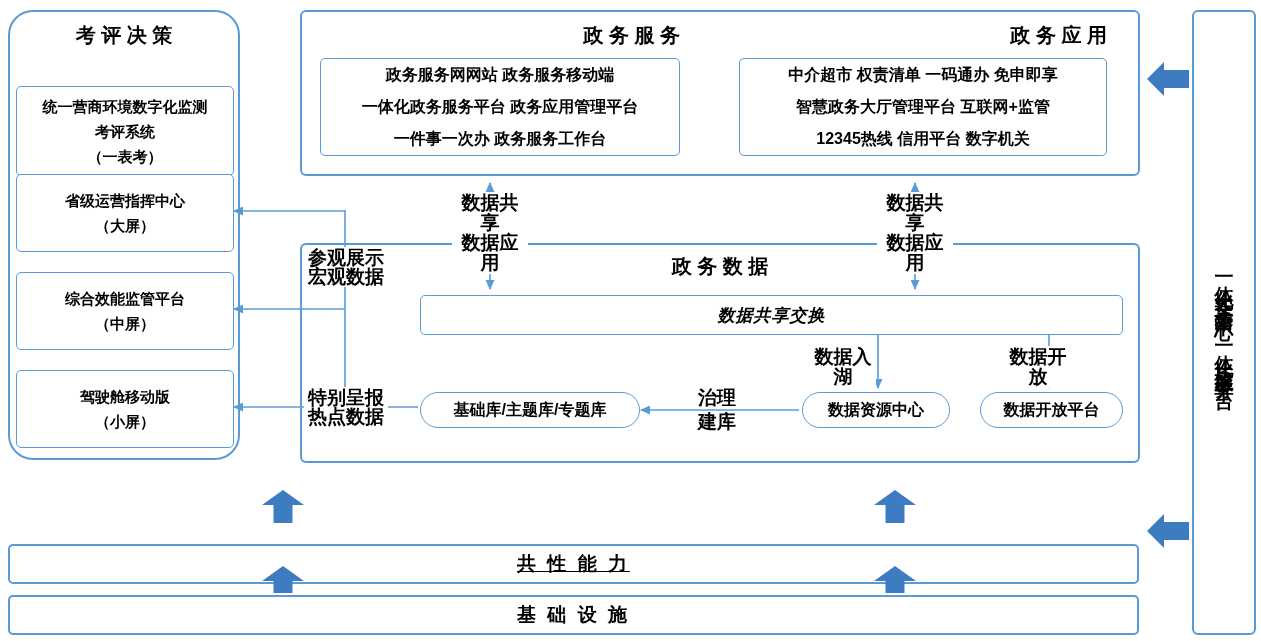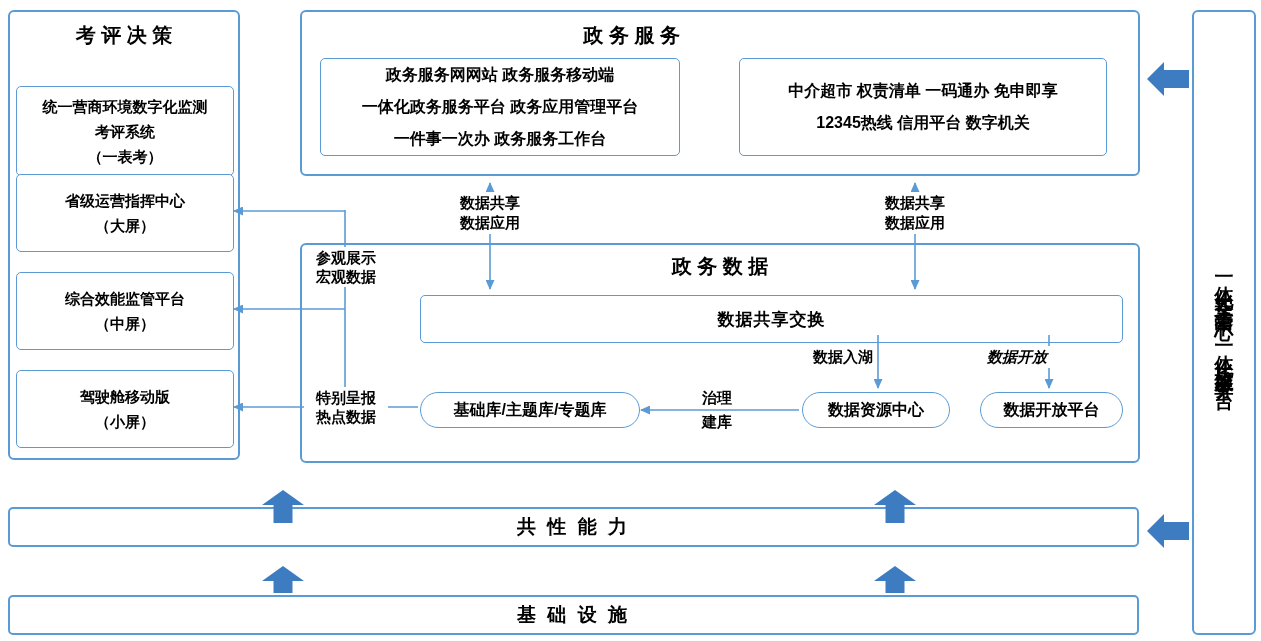--- a/index.html
+++ b/index.html
@@ -9,64 +9,64 @@
 
   .panel { position:absolute; border:2px solid #5B9BD5; border-radius:6px; background:#fff; z-index:1; }
   .bar   { position:absolute; left:8px; width:1131px; height:40px; border:2px solid #5B9BD5; border-radius:5px;
            background:#fff; display:flex; align-items:center; justify-content:center;
            font-size:19px; letter-spacing:3px; z-index:1; }
   .box   { position:absolute; border:1.5px solid #5B9BD5; border-radius:5px; background:#fff; text-align:center;
            display:flex; flex-direction:column; justify-content:center; align-items:center; }
   .panel-title { position:absolute; left:0; width:100%; text-align:center; font-size:20px; }
 
   
-  .left-panel { left:8px; top:10px; width:232px; height:450px; }
+  .left-panel { left:8px; top:10px; width:232px; height:450px;border-radius:25px; }
   .left-panel .panel-title { top:10px; }
   .lbox { left:6px; width:218px; font-size:15px; line-height:25px; }
   .lbox-1 { top:58px;  height:90px;margin-top:16px; }
   .lbox-2 { top:162px; height:78px; }
   .lbox-3 { top:260px; height:78px; }
   .lbox-4 { top:358px; height:78px; }
 
   
   .top-panel { left:300px; top:10px; width:840px; height:166px; }
   .sub-title { position:absolute; top:10px; font-size:20px; text-align:right; }
   .service-title { left:18px;  width:360px; }
   .app-title     { left:437px; width:368px; }
   .tbox { top:46px; height:98px; font-size:16px; line-height:32px; }
   .service-box { left:18px;  width:360px; }
   .app-box     { left:437px; width:368px; }
 
   
   .data-panel { left:300px; top:243px; width:840px; height:220px; }
   .data-panel .panel-title { top:8px; }
-  .exchange-bar { left:118px; top:50px; width:703px; height:48px; font-size:17px; letter-spacing:1px; }
+  .exchange-bar { left:118px; top:50px; width:703px; height:40px; font-size:17px; letter-spacing:1px;font-style:italic; }
   .small-box { top:147px; height:36px; font-size:16px;border-radius:18px; }
   .base-box     { left:118px; width:220px; }
   .resource-box { left:500px; width:148px; }
   .open-box     { left:678px; width:143px; }
 
   
-  .common-bar { top:507px; }
+  .common-bar { top:544px;text-decoration:underline; }
   .infra-bar  { top:595px; }
 
   
   .right-panel { left:1192px; top:10px; width:64px; height:625px; display:flex; align-items:center; justify-content:center; }
   .vertical-text { writing-mode:vertical-rl; font-size:19px; letter-spacing:5px; }
 
   
   .connectors { position:absolute; left:0; top:0; z-index:5; pointer-events:none; }
 
   
-  .lbl { position:absolute; z-index:10; font-size:15px; line-height:20px; text-align:center; }
+  .lbl { position:absolute; z-index:10; font-size:19px; line-height:20px; text-align:center; }
   .bg  { background:#fff; padding:1px 2px; }
   .share-left-lbl  { left:452px; top:192px; width:76px; }
   .share-right-lbl { left:877px; top:192px; width:76px; }
   .lake-lbl { left:810px;  top:346px; width:66px; }
-  .open-lbl { left:984px; top:346px; width:66px;font-style:italic; }
+  .open-lbl { left:1005px; top:346px; width:66px; }
   .govern-lbl { left:693px; top:386px; width:48px; line-height:24px; }
   .flow-lbl { left:304px; width:84px; line-height:19px; }
   .flow-lbl-1 { top:247px; }
   .flow-lbl-2 { top:317px; }
   .flow-lbl-3 { top:387px; }
 </style>
 </head>
 <body>
 
 <div class="canvas">
@@ -114,27 +114,29 @@
       <div>（中屏）</div>
     </div>
     <div class="box lbox lbox-4">
       <div>驾驶舱移动版</div>
       <div>（小屏）</div>
     </div>
   </div>
 
   <div class="panel top-panel">
     <div class="sub-title service-title">政 务 服 务</div>
+    <div class="sub-title app-title">政 务 应 用</div>
     <div class="box tbox service-box">
       <div>政务服务网网站 政务服务移动端</div>
       <div>一体化政务服务平台 政务应用管理平台</div>
       <div>一件事一次办 政务服务工作台</div>
     </div>
     <div class="box tbox app-box">
       <div>中介超市 权责清单 一码通办 免申即享</div>
+      <div>智慧政务大厅管理平台 互联网+监管</div>
       <div>12345热线 信用平台 数字机关</div>
     </div>
   </div>
 
   <div class="panel data-panel">
     <div class="panel-title">政 务 数 据</div>
     <div class="box exchange-bar">数据共享交换</div>
     <div class="box small-box base-box">基础库/主题库/专题库</div>
     <div class="box small-box resource-box">数据资源中心</div>
     <div class="box small-box open-box">数据开放平台</div>

